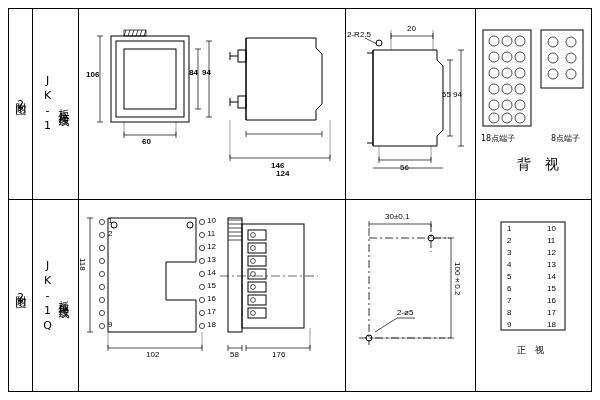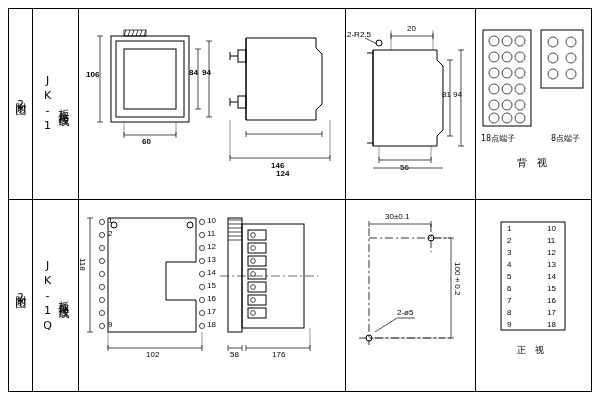--- a/index.html
+++ b/index.html
@@ -130,21 +130,21 @@
         <line x1="34" y1="152" x2="86" y2="152" stroke-width="0.7"></line>
         <line x1="34" y1="149" x2="34" y2="155" stroke-width="0.7"></line>
         <line x1="86" y1="149" x2="86" y2="155" stroke-width="0.7"></line>
         <line x1="34" y1="138" x2="34" y2="152" stroke-width="0.4"></line>
         <line x1="86" y1="138" x2="86" y2="152" stroke-width="0.4"></line>
         <line x1="28" y1="160" x2="98" y2="160" stroke-width="0.7"></line>
       </g>
     </svg>
     <div class="lbl" style="left:2px;top:22px;">2-R2.5</div>
     <div class="lbl" style="left:62px;top:16px;">20</div>
-    <div class="lbl" style="left:97px;top:82px;">81</div>
+    <div class="lbl" style="left:97px;top:82px;">55</div>
     <div class="lbl" style="left:108px;top:82px;">94</div>
     <div class="lbl" style="left:55px;top:155px;">56</div>
   </div>
 
   <div class="cell" style="left:475px;top:8px;width:117px;height:191px;">
     <svg width="117" height="191" viewBox="0 0 117 191">
       <g stroke="#000" fill="none" stroke-width="1">
         <rect x="8" y="22" width="48" height="96"></rect>
         <rect x="66" y="22" width="42" height="58"></rect>
       </g>
@@ -170,21 +170,21 @@
         <circle cx="78" cy="34" r="5"></circle>
           <circle cx="96" cy="34" r="5"></circle>
         <circle cx="78" cy="50" r="5"></circle>
           <circle cx="96" cy="50" r="5"></circle>
         <circle cx="78" cy="66" r="5"></circle>
           <circle cx="96" cy="66" r="5"></circle>
       </g>
     </svg>
     <div class="cap cn" style="left:6px;top:125px;">18点端子</div>
     <div class="cap cn" style="left:68px;top:125px;margin-left:8px;">8点端子</div>
-    <div class="cap cn" style="left:42px;top:148px;font-size:10px;">背　视</div>
+    <div class="cap cn" style="left:42px;top:148px;font-size:14px;">背　视</div>
   </div>
 
   <div class="cell" style="left:8px;top:200px;width:24px;height:192px;display:flex;align-items:center;justify-content:center;">
     <div class="vtext cn"><span>附</span><span>图</span><span>2</span></div>
   </div>
 
   <div class="cell" style="left:32px;top:200px;width:46px;height:192px;display:flex;align-items:center;justify-content:center;">
     <div style="display:flex;flex-direction:row;align-items:center;gap:2px;">
       <div class="vtext cn" style="font-size:11px;">JK-1Q</div>
       <div class="vtext cn" style="font-size:11px;"><span>板</span><span>前</span><span>接</span><span>线</span></div>

